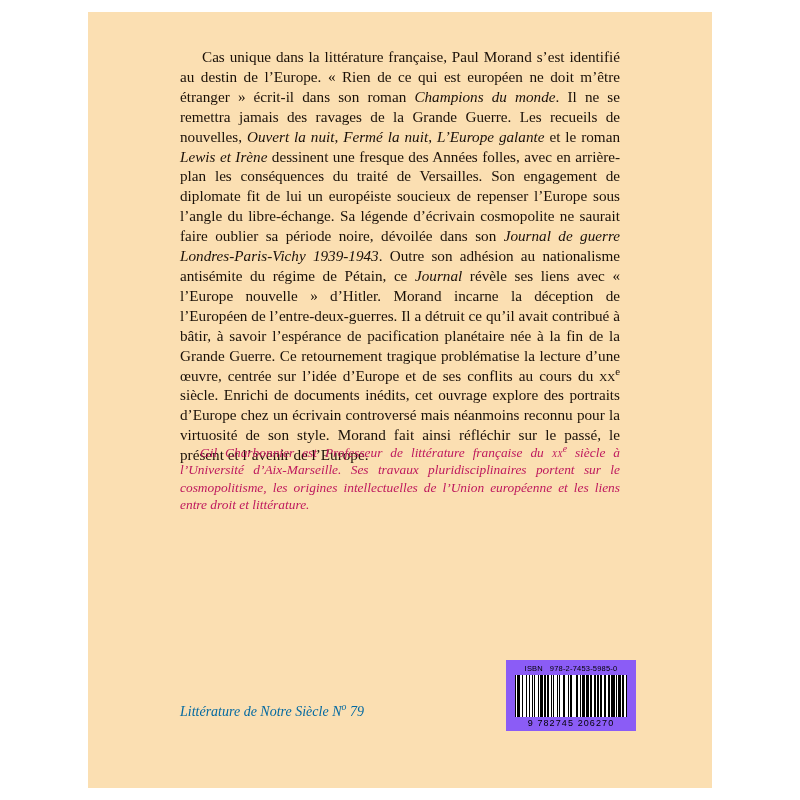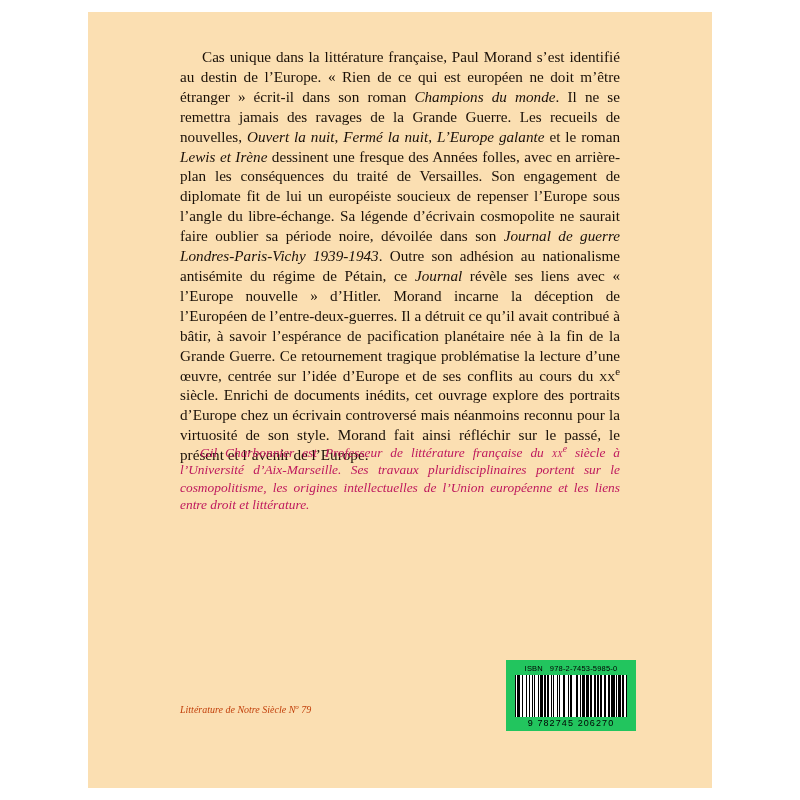--- a/index.html
+++ b/index.html
@@ -58,32 +58,32 @@
   #author-note p {
     margin: 0;
     text-indent: 20px;
   }
   .sc-sup { font-size: 0.72em; vertical-align: super; line-height: 0; }
   .smallcaps { font-variant: small-caps; }
   #series-line {
     position: absolute;
     left: 92px;
     top: 692px;
-    font-size: 10px;
+    font-size: 14px;
     font-style: italic;
-    color: #c2410c;
+    color: #0369a1;
     white-space: nowrap;
   }
   #series-line .sup { font-size: 0.7em; vertical-align: super; line-height: 0; }
   #barcode-block {
     position: absolute;
     left: 418px;
     top: 648px;
     width: 130px;
-    background: #22c55e;
+    background: #8b5cf6;
     padding: 4px 6px 3px 6px;
     box-sizing: border-box;
     text-align: center;
   }
   #isbn-text {
     font-family: "Liberation Sans", sans-serif;
     font-size: 7.5px;
     color: #000000;
     letter-spacing: 0.2px;
     margin-bottom: 2px;

